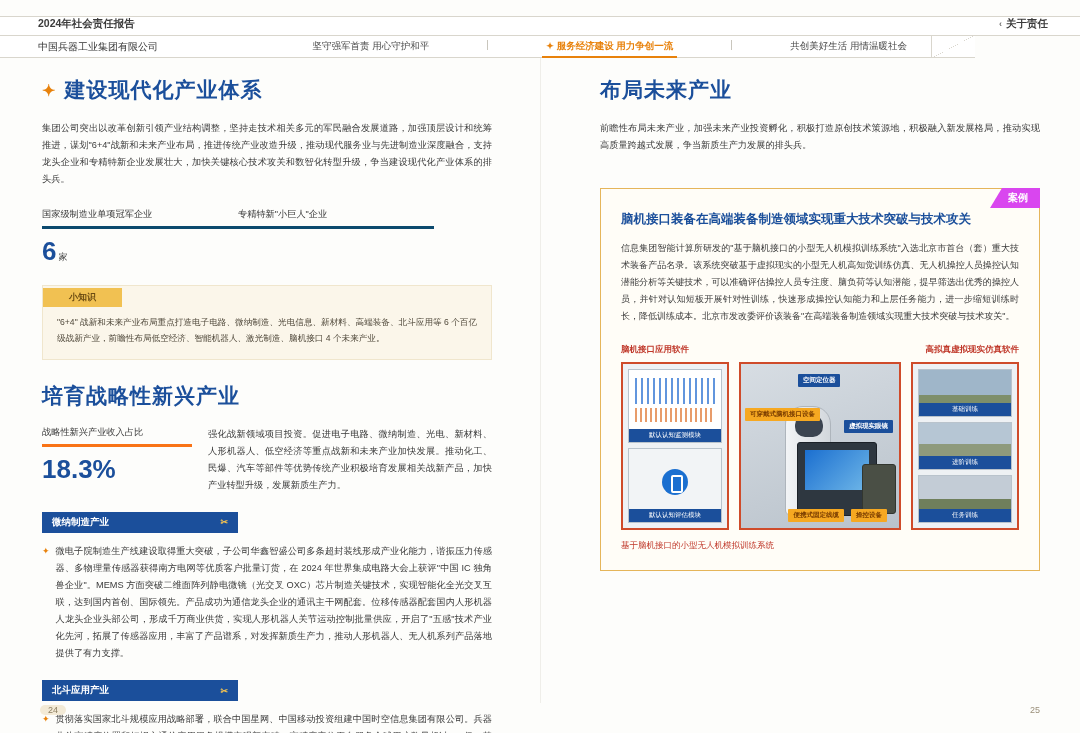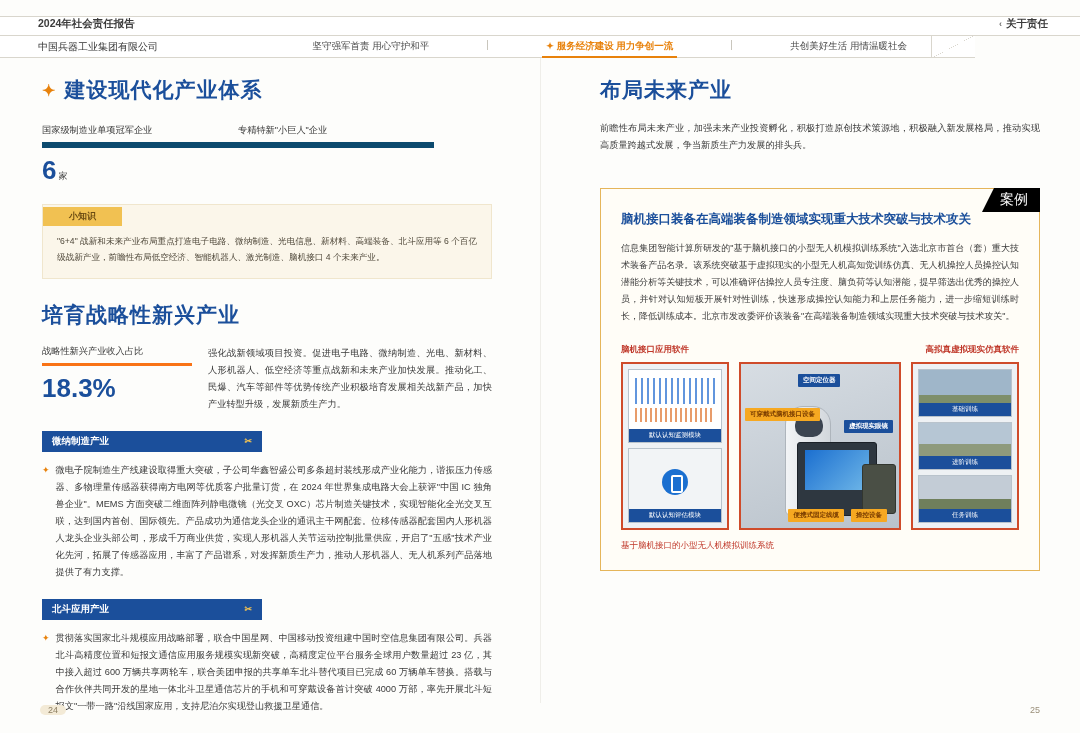--- a/index.html
+++ b/index.html
@@ -61,56 +61,56 @@
   }
   .h1 .star { color: #e8820c; font-size: 16px; }
 
   .body-text {
     font-size: 9.2px; line-height: 1.85; color: #3a3a3a; text-align: justify;
   }
 
   
   .stats { display: flex; margin-top: 20px; }
   .stat { width: 196px; }
-  .stat .lbl { font-size: 9.2px; color: #3a3a3a; padding-bottom: 5px; border-bottom: 6px solid #0c4a6e; }
+  .stat .lbl { font-size: 9.2px; color: #3a3a3a; padding-bottom: 5px; border-bottom: 3px solid #0c4a6e; }
   .stat .val { margin-top: 7px; font-size: 26px; font-weight: bold; color: #1b4f9b; letter-spacing: 0; }
   .stat .val .unit { font-size: 9px; font-weight: normal; color: #3a3a3a; margin-left: 2px; }
 
   
   .tipbox { margin-top: 18px; background: #fbf6ea; border: 1px solid #f0e6cd; }
   .tip-tab {
     display: inline-block; background: #f1c152; color: #6b4b12;
     font-size: 9px; font-weight: bold; padding: 3px 26px;
   }
   .tip-body { padding: 8px 14px 12px 14px; font-size: 8.6px; line-height: 1.85; color: #50493b; text-align: justify; }
 
   
   .barhead {
     display: flex; align-items: center; justify-content: space-between;
     background: #1b4f9b; color: #fff; font-size: 9.5px; font-weight: bold;
-    padding: 4px 10px; width: 220px; margin-top: 18px;
+    padding: 4px 10px; width: 196px; margin-top: 18px;
   }
   .barhead .ico { color: #f1c152; font-size: 9px; }
 
   .bullet { display: flex; gap: 6px; margin-top: 10px; }
   .bullet .mark { color: #e8820c; font-size: 9px; line-height: 1.85; }
   .bullet .txt { font-size: 9.2px; line-height: 1.85; color: #3a3a3a; text-align: justify; flex: 1; }
 
   .inline-stat { display: flex; align-items: flex-start; gap: 16px; margin-top: 14px; }
   .inline-stat .left { width: 150px; }
   .inline-stat .right { flex: 1; font-size: 9.2px; line-height: 1.85; color: #3a3a3a; text-align: justify; }
 
   
   .casecard {
     margin-top: 34px; position: relative;
     border: 1px solid #e5b55a; background: #fffdf7; padding: 22px 20px 18px 20px;
   }
   .case-tab {
     position: absolute; right: -1px; top: -1px;
-    background: #000000; color: #fff; font-size: 14px; font-weight: normal;
+    background: #d946ef; color: #fff; font-size: 10px; font-weight: bold;
     padding: 3px 12px 3px 18px;
     clip-path: polygon(12px 0, 100% 0, 100% 100%, 0 100%);
   }
   .case-title { font-size: 12.5px; font-weight: bold; color: #1b4f9b; margin-bottom: 12px; }
   .case-body { font-size: 9px; line-height: 1.9; color: #3a3a3a; text-align: justify; }
 
   
   .figure { margin-top: 18px; position: relative; }
   .fig-row { display: flex; gap: 10px; }
   .fig-labels { display: flex; justify-content: space-between; margin-bottom: 6px; }
@@ -218,20 +218,21 @@
     <span class="corner"></span>
   </div>
 
   <div class="spine"></div>
 
   <div class="col-left">
     <div class="h1">
       <span class="star">✦</span>
       <span>建设现代化产业体系</span>
     </div>
+    <div class="body-text">集团公司突出以改革创新引领产业结构调整，坚持走技术相关多元的军民融合发展道路，加强顶层设计和统筹推进，谋划"6+4"战新和未来产业布局，推进传统产业改造升级，推动现代服务业与先进制造业深度融合，支持龙头企业和专精特新企业发展壮大，加快关键核心技术攻关和数智化转型升级，争当建设现代化产业体系的排头兵。</div>
 
     <div class="stats">
       <div class="stat">
         <div class="lbl">国家级制造业单项冠军企业</div>
         <div class="val">
           <span>6</span><span class="unit">家</span>
         </div>
       </div>
       <div class="stat">
         <div class="lbl">专精特新"小巨人"企业</div>

